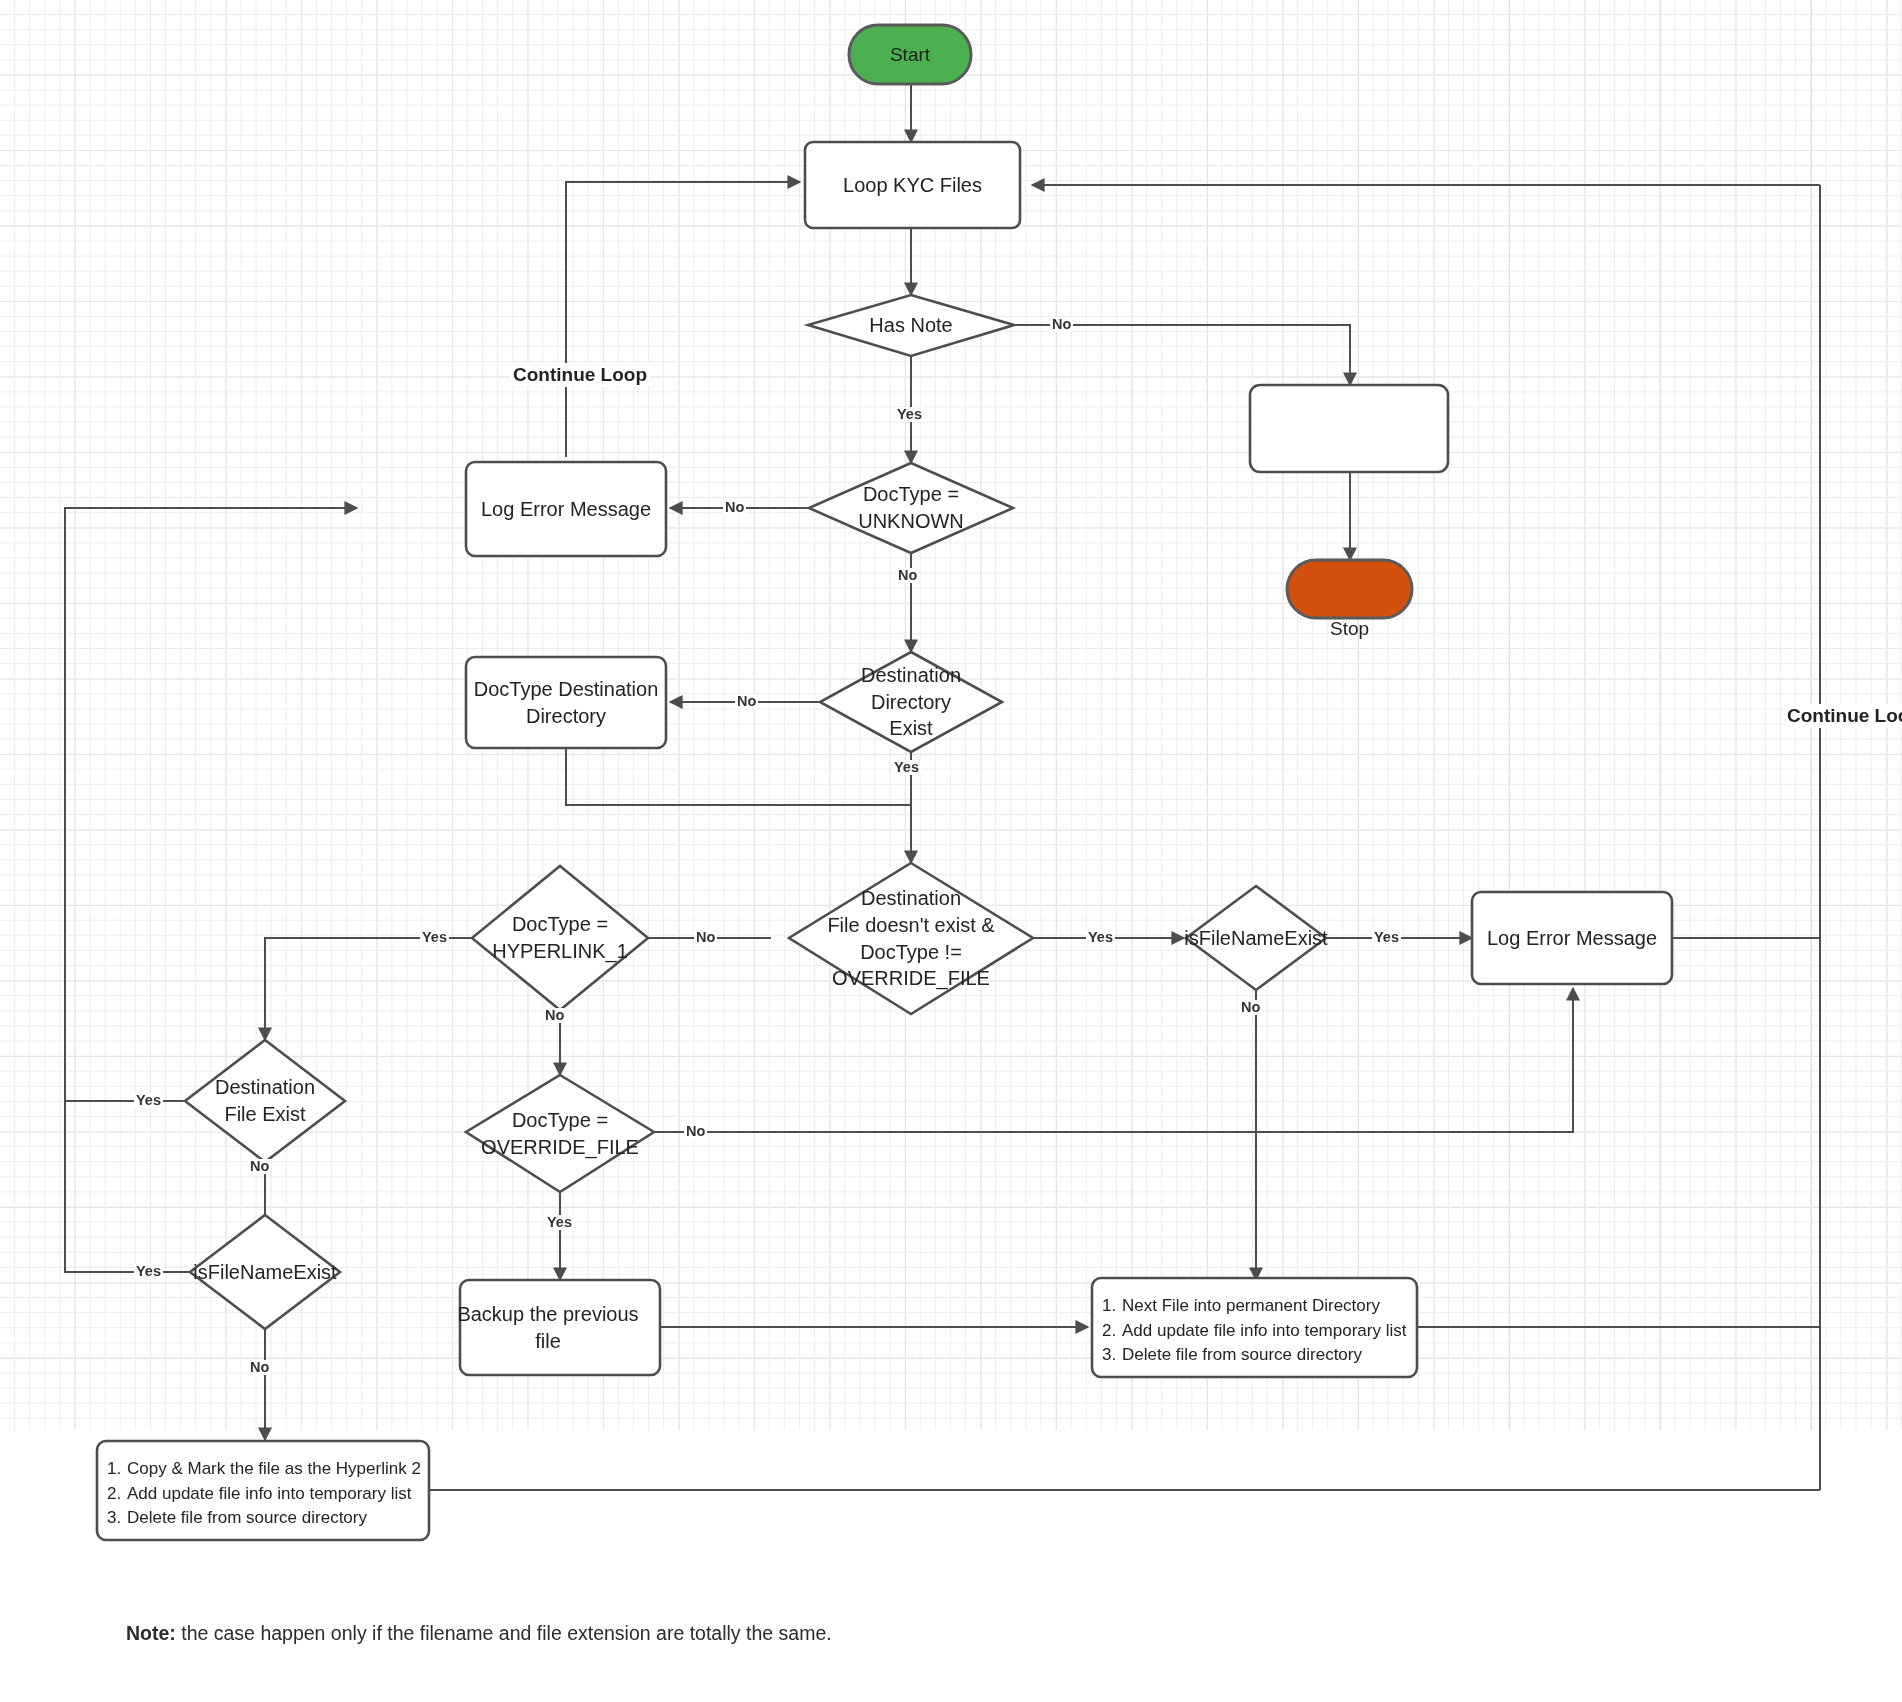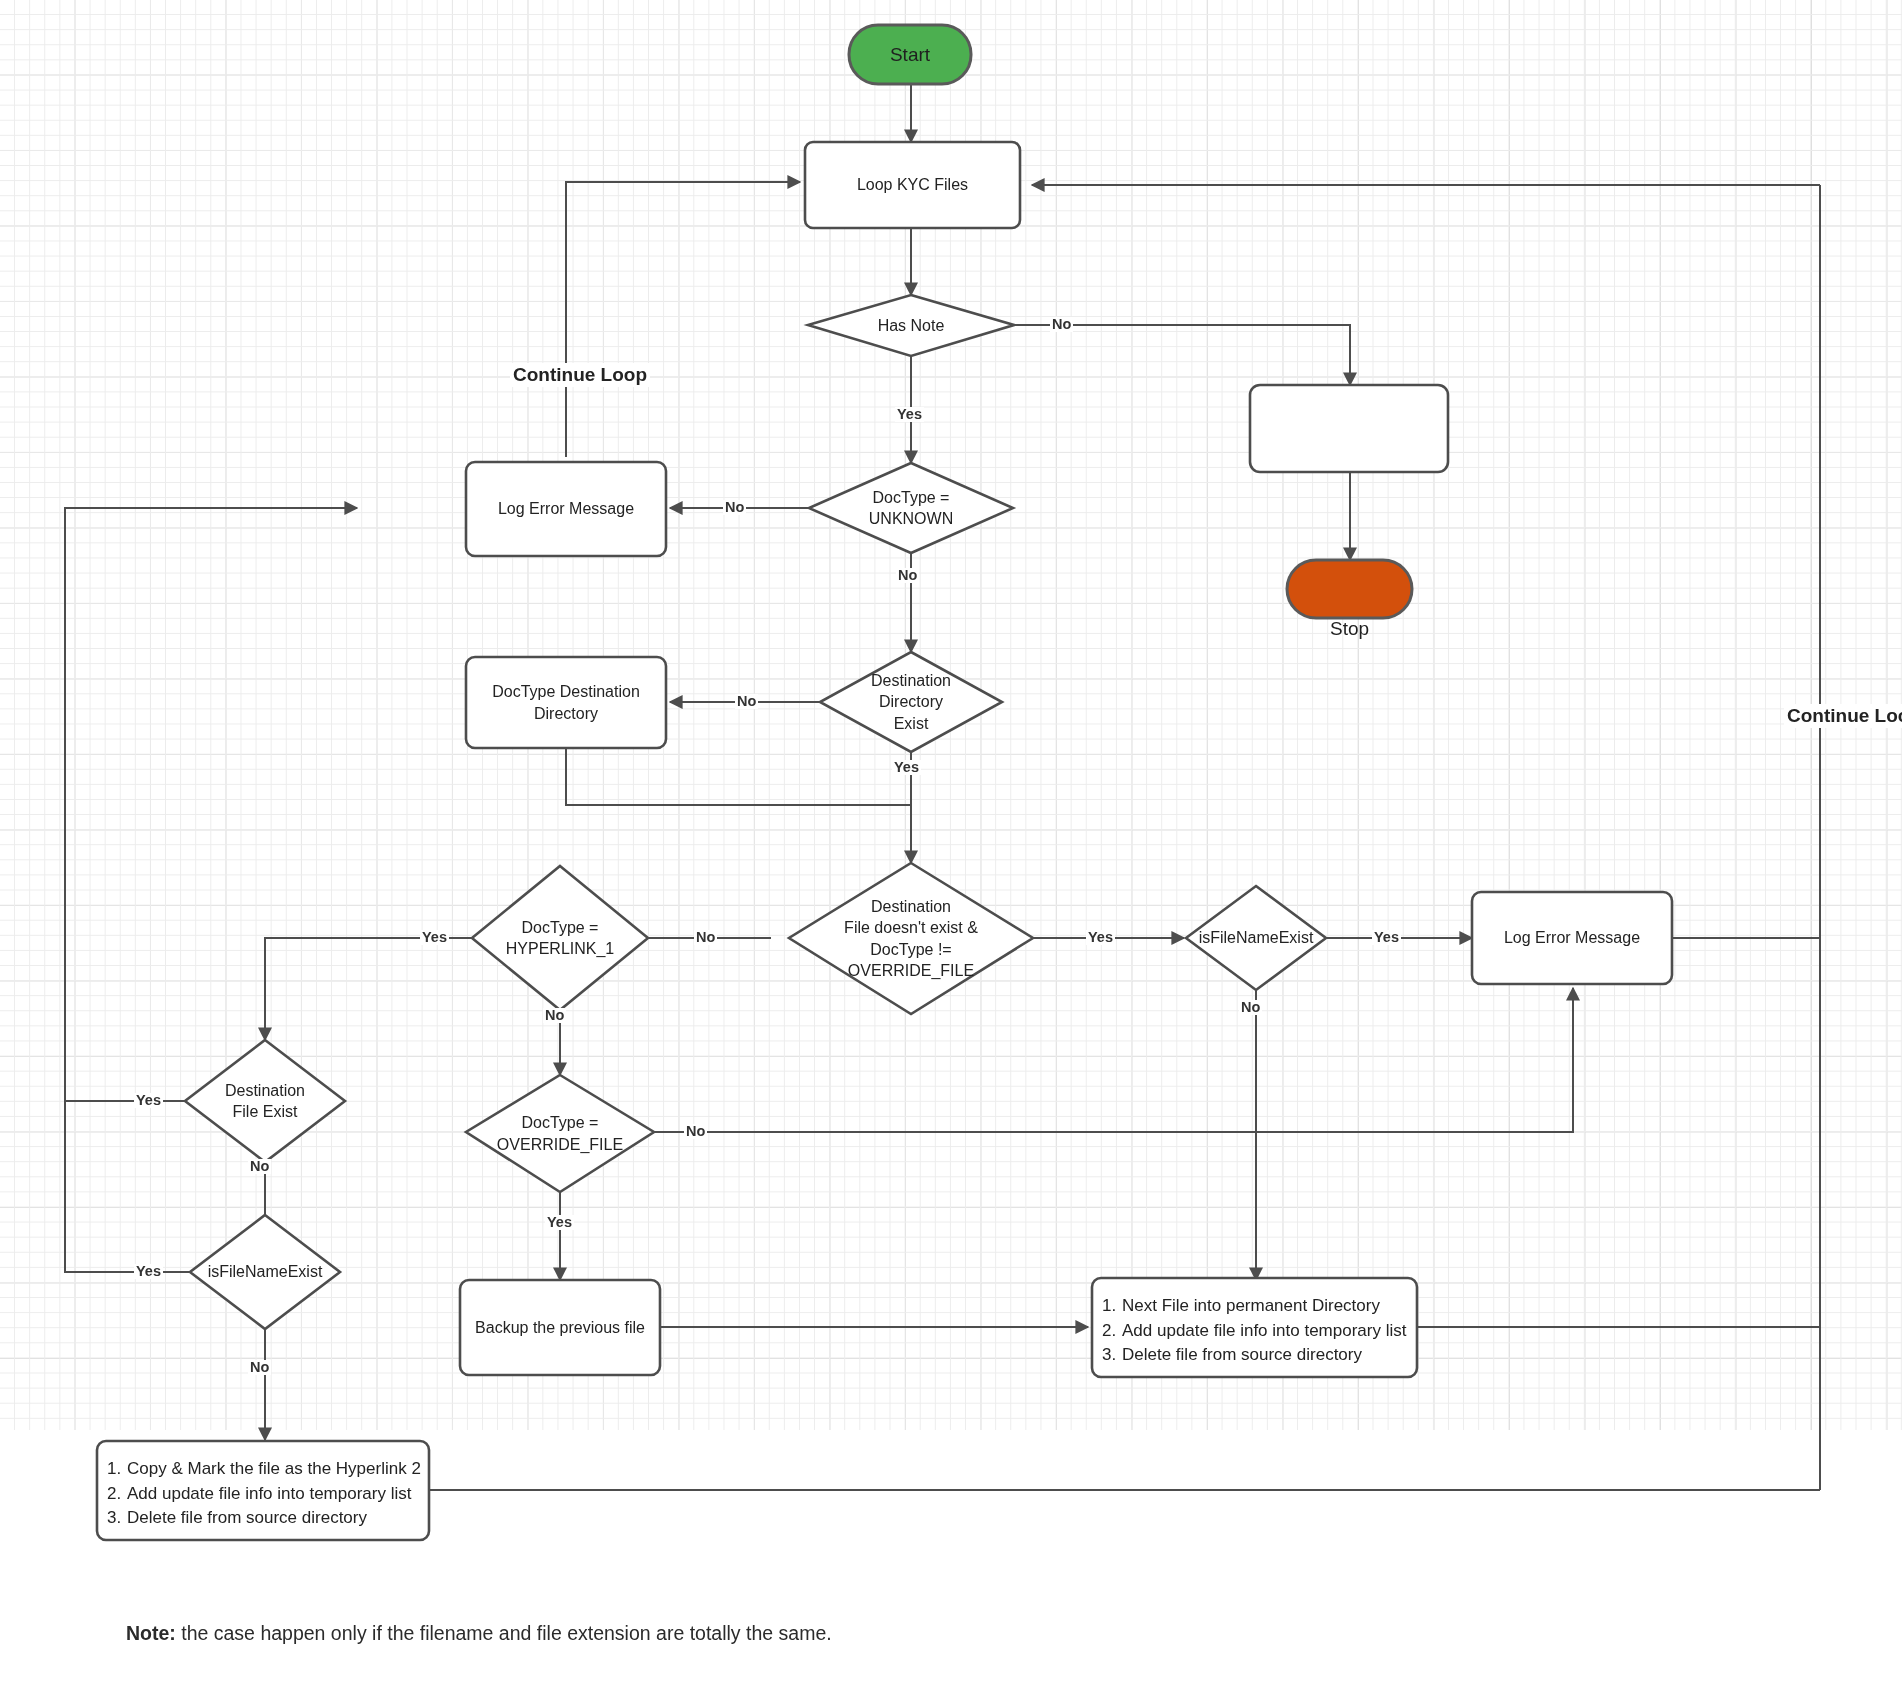--- a/index.html
+++ b/index.html
@@ -22,21 +22,21 @@
   }
   svg.layer{position:absolute;left:0;top:0;width:1902px;height:1702px;}
   .edge{fill:none;stroke:#4d4d4d;stroke-width:2;}
   .node-shape{fill:#ffffff;stroke:#4d4d4d;stroke-width:2.6;}
   .term{stroke:#5a5a5a;stroke-width:3;}
   .nodetext{
     position:absolute;
     display:flex;align-items:center;justify-content:center;
     text-align:center;
     color:#232323;
-    font-size:16px;
+    font-size:20px;
     line-height:1.33;
     pointer-events:none;
     white-space:pre-line;
   }
   .edgelabel{
     position:absolute;
     color:#333333;
     font-size:14.5px;
     font-weight:bold;
     background:#ffffff;
@@ -213,21 +213,21 @@
 
   <div class="nodetext" style="left:1167px;top:886px;width:178px;height:104px;">isFileNameExist</div>
 
   <div class="nodetext" style="left:1472px;top:892px;width:200px;height:92px;">Log Error Message</div>
 
   <div class="nodetext" style="left:175px;top:1040px;width:180px;height:122px;">Destination
 File Exist</div>
 
   <div class="nodetext" style="left:176px;top:1215px;width:178px;height:114px;">isFileNameExist</div>
 
-  <div class="nodetext" style="left:460px;top:1280px;width:200px;height:95px;">Backup the previous file</div>
+  <div class="nodetext" style="left:448px;top:1280px;width:200px;height:95px;">Backup the previous file</div>
 
   <div class="steps" style="left:1102px;top:1294px;width:315px;">
     <div>
         <span class="num">1.</span>
         <span>Next File into permanent Directory</span>
       </div>
     <div>
         <span class="num">2.</span>
         <span>Add update file info into temporary list</span>
       </div>

